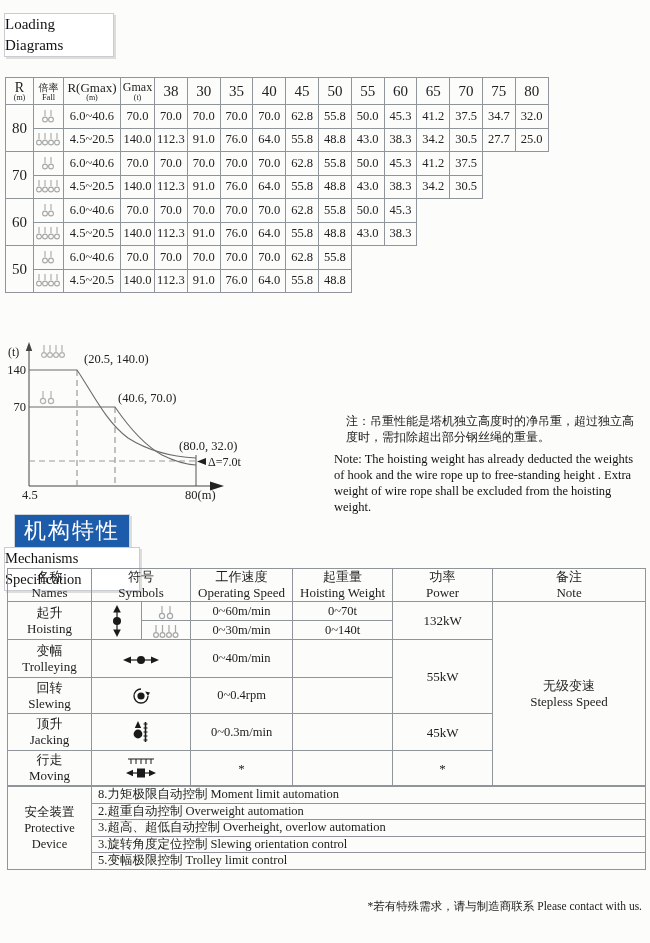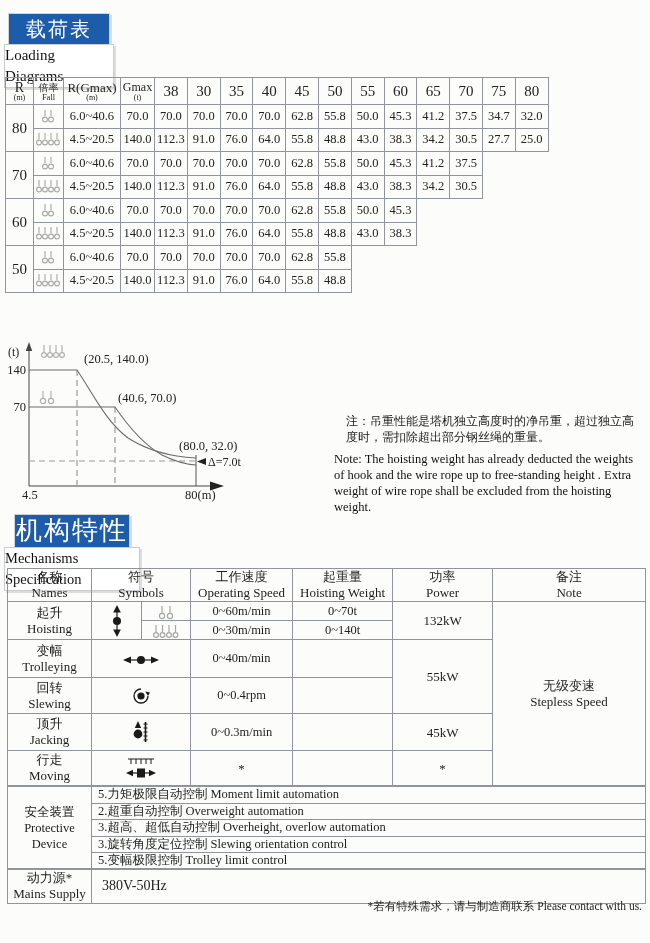--- a/index.html
+++ b/index.html
@@ -23,21 +23,21 @@
   }
   .badge .en{
     background:#ffffff;color:#111;
     font-size:15px;line-height:21px;
     border:1px solid #c9cdd2;
     box-shadow:2px 2px 0 rgba(0,0,0,0.12);
   }
   #badge1{left:4px;top:13px;width:110px;}
   #badge1 .zh{margin:0 4px;height:30px;}
   #badge2{left:4px;top:514px;width:136px;}
-  #badge2 .zh{margin:0 10px;height:32px;font-size:26px;line-height:32px;}
+  #badge2 .zh{margin:0 10px;height:32px;font-size:22px;line-height:32px;}
   #badge2 .en{font-size:14.5px;}
 
   
   #model-title{
     position:absolute;left:240px;top:8px;width:380px;
     text-align:center;font-size:41px;letter-spacing:1px;color:#141414;
   }
 
   
   table{border-collapse:collapse;}
@@ -103,21 +103,20 @@
     position:absolute;right:8px;top:899px;width:400px;
     text-align:right;font-size:11.5px;color:#222;
   }
 </style>
 </head>
 <body>
 
 <div id="page">
 
   <div class="badge" id="badge1">
-    <div class="zh">载荷表</div>
     <div class="en">Loading Diagrams</div>
   </div>
 
 
   <table id="load-table">
     <colgroup>
       <col style="width:28px">
         <col style="width:30px">
         <col style="width:57px">
         <col style="width:34px">
@@ -579,48 +578,33 @@
         <col style="width:84px">
         <col style="width:554px">
       </colgroup>
     <tbody>
       <tr>
         <td class="lab" rowspan="5">
           <span class="l2">安全装置</span>
           <span class="l2">Protective</span>
           <span class="l2">Device</span>
         </td>
-        <td>5.力矩极限自动控制  Moment limit automation</td>
+        <td>8.力矩极限自动控制  Moment limit automation</td>
       </tr>
       <tr>
           <td>2.超重自动控制  Overweight automation</td>
         </tr>
       <tr>
           <td>3.超高、超低自动控制  Overheight, overlow automation</td>
         </tr>
       <tr>
           <td>3.旋转角度定位控制  Slewing orientation control</td>
         </tr>
       <tr>
           <td>5.变幅极限控制  Trolley limit control</td>
         </tr>
     </tbody>
   </table>
 
-  <table id="mains-table">
-    <colgroup>
-        <col style="width:84px">
-        <col style="width:554px">
-      </colgroup>
-    <tbody>
-      <tr>
-        <td class="lab">
-          <span class="l2">动力源*</span>
-          <span class="l2">Mains Supply</span>
-        </td>
-        <td class="val">380V-50Hz</td>
-      </tr>
-    </tbody>
-  </table>
 
   <div id="footer-note">*若有特殊需求，请与制造商联系    Please contact with us.</div>
 
 </div>
 
 </body></html>

